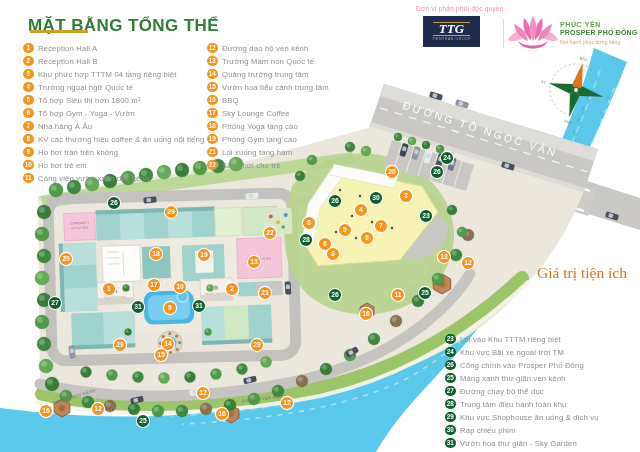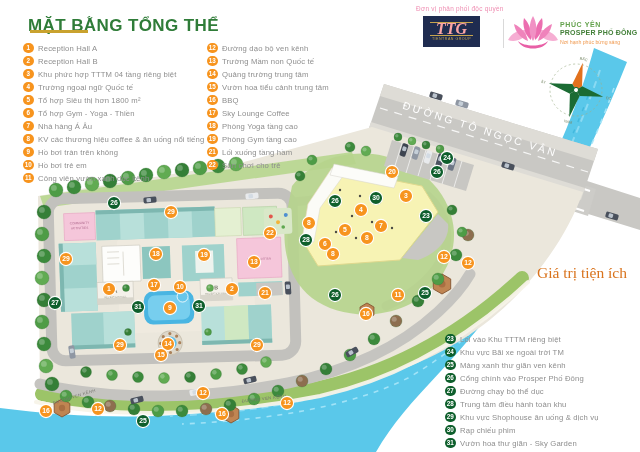--- a/index.html
+++ b/index.html
@@ -19,21 +19,21 @@
          justify-content:center;margin-right:4.5px}
   .llabel{font-size:7.7px;color:#8e8e8e;letter-spacing:.15px}
   #legend1{left:23px;top:40px}
   #legend2{left:207px;top:40px}
   #legend3{left:445px;top:331px}
 
   .dist-head{position:absolute;left:416px;top:5px;font-size:6.4px;color:#ef8cb1;letter-spacing:.3px}
   .ttg{position:absolute;left:423px;top:16px;width:57px;height:31px;background:#1f2c50;
        display:flex;flex-direction:column;align-items:center;justify-content:center}
   .ttg-mono{font-family:"Liberation Serif",serif;font-style:italic;font-weight:700;
-            font-size:16px;color:#fca5a5;line-height:12px;border-top:.8px solid #c7a54e;
+            font-size:13px;color:#ffffff;line-height:12px;border-top:.8px solid #c7a54e;
             border-bottom:.8px solid #c7a54e;padding:0 6px}
   .ttg-name{font-size:3.6px;color:#c7a54e;letter-spacing:.5px;margin-top:1.5px}
   .vdiv{position:absolute;left:503px;top:19px;width:1px;height:29px;background:#d9d9d9}
   .lotus{position:absolute;left:506px;top:14px}
   .brand{position:absolute;left:560px;top:21px;line-height:1.18}
   .brand-1{font-size:7px;font-weight:700;color:#64a24d;letter-spacing:.6px}
   .brand-2{font-size:7px;font-weight:700;color:#44803a;letter-spacing:.2px}
   .brand-tag{font-size:5.2px;color:#f09a50;margin-top:1px}
 
   .compass{position:absolute;left:541px;top:55px}
@@ -740,21 +740,21 @@
       <div class="lrow">
         <span class="badge" style="background: rgb(247, 148, 30);">4</span>
         <span class="llabel">Trường ngoại ngữ Quốc tế</span>
       </div>
       <div class="lrow">
         <span class="badge" style="background: rgb(247, 148, 30);">5</span>
         <span class="llabel">Tổ hợp Siêu thị hơn 1800 m²</span>
       </div>
       <div class="lrow">
         <span class="badge" style="background: rgb(247, 148, 30);">6</span>
-        <span class="llabel">Tổ hợp Gym - Yoga - Thiền</span>
+        <span class="llabel">Tổ hợp Gym - Yoga - Vườn</span>
       </div>
       <div class="lrow">
         <span class="badge" style="background: rgb(247, 148, 30);">7</span>
         <span class="llabel">Nhà hàng Á Âu</span>
       </div>
       <div class="lrow">
         <span class="badge" style="background: rgb(247, 148, 30);">8</span>
         <span class="llabel">KV các thương hiệu coffee &amp; ăn uống nổi tiếng</span>
       </div>
       <div class="lrow">
@@ -815,26 +815,26 @@
   <div id="legend3" class="legend">
       <div class="lrow">
         <span class="badge" style="background: rgb(14, 95, 44);">23</span>
         <span class="llabel">Lối vào Khu TTTM riêng biệt</span>
       </div>
       <div class="lrow">
         <span class="badge" style="background: rgb(14, 95, 44);">24</span>
         <span class="llabel">Khu vực Bãi xe ngoài trời TM</span>
       </div>
       <div class="lrow">
+        <span class="badge" style="background: rgb(14, 95, 44);">26</span>
+        <span class="llabel">Cổng chính vào Prosper Phố Đông</span>
+      </div>
+      <div class="lrow">
         <span class="badge" style="background: rgb(14, 95, 44);">25</span>
         <span class="llabel">Mảng xanh thư giãn ven kênh</span>
-      </div>
-      <div class="lrow">
-        <span class="badge" style="background: rgb(14, 95, 44);">26</span>
-        <span class="llabel">Cổng chính vào Prosper Phố Đông</span>
       </div>
       <div class="lrow">
         <span class="badge" style="background: rgb(14, 95, 44);">27</span>
         <span class="llabel">Đường chạy bộ thể dục</span>
       </div>
       <div class="lrow">
         <span class="badge" style="background: rgb(14, 95, 44);">28</span>
         <span class="llabel">Trung tâm điều hành toàn khu</span>
       </div>
       <div class="lrow">

